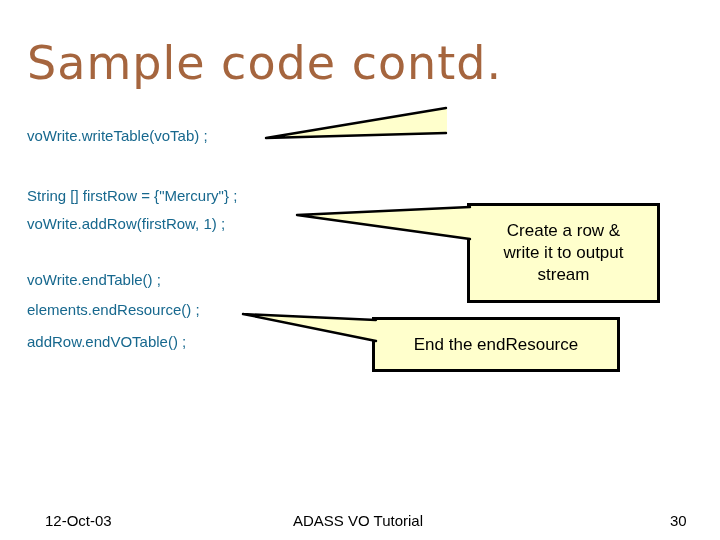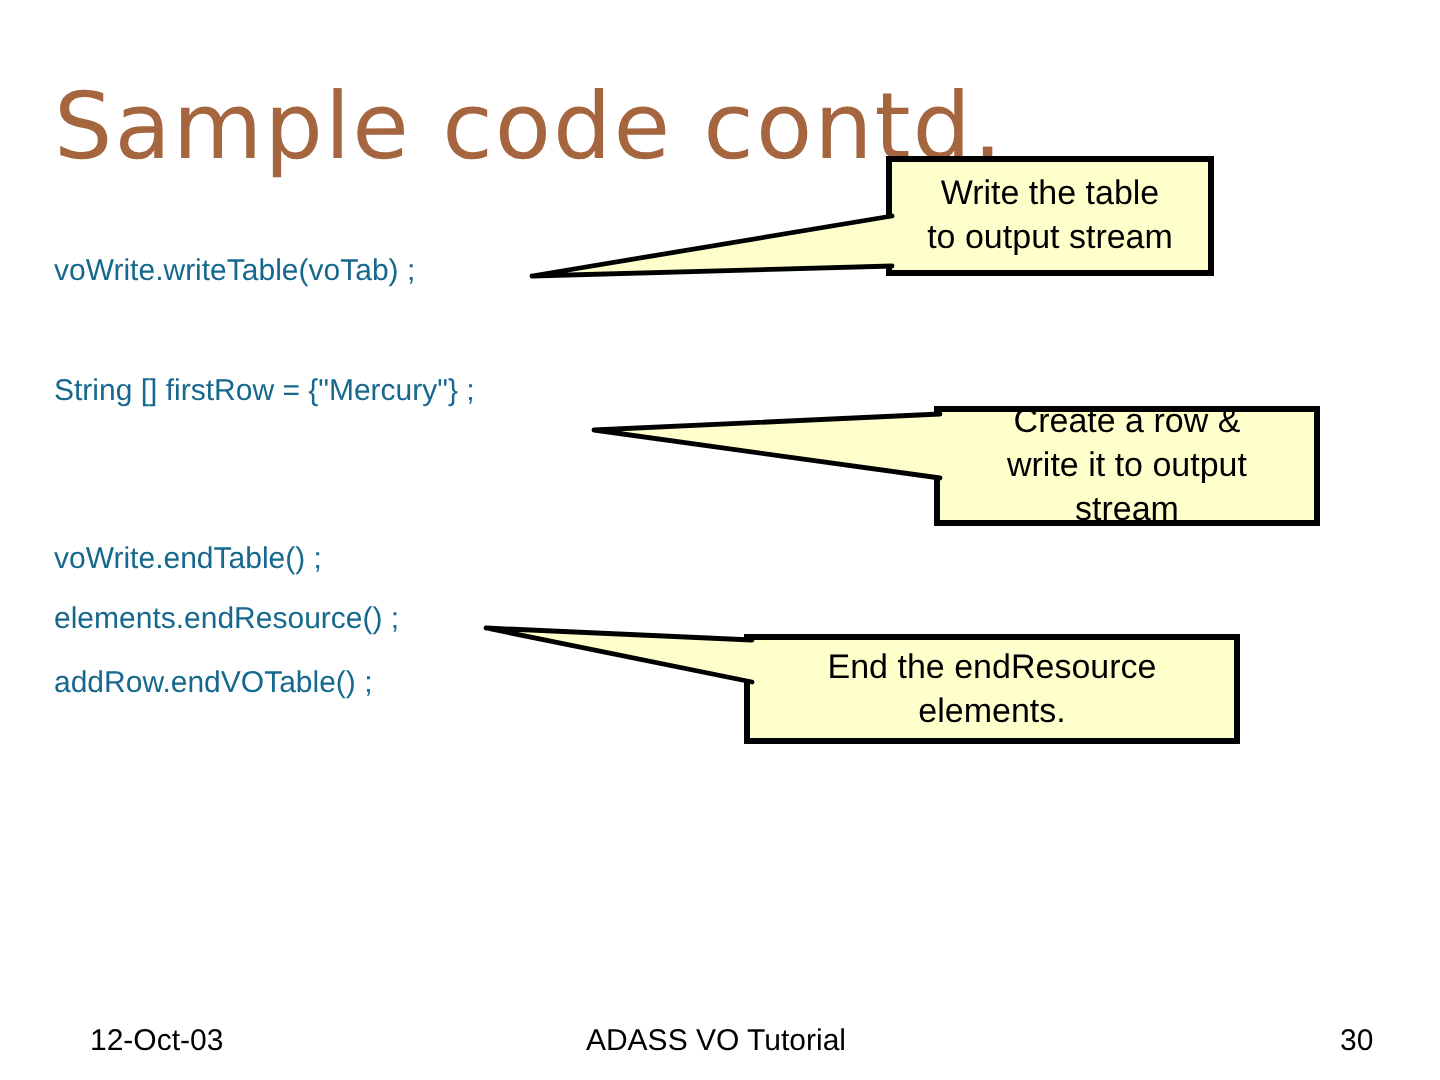--- a/index.html
+++ b/index.html
@@ -47,21 +47,21 @@
     justify-content: center;
     align-items: center;
     text-align: center;
     font-size: 17px;
     line-height: 22px;
     color: #000;
     z-index: 1;
   }
   .callout span { display: block; }
   .callout1 { left: 443px; top: 78px;  width: 164px; height: 60px; }
-  .callout2 { left: 467px; top: 203px; width: 193px; height: 60px; }
+  .callout2 { left: 467px; top: 203px; width: 193px; height: 100px; }
   .callout3 { left: 372px; top: 317px; width: 248px; height: 55px; }
   .tails {
     position: absolute;
     left: 0; top: 0;
     width: 720px; height: 540px;
     z-index: 2;
     pointer-events: none;
   }
   .tail-fill { fill: var(--callout-fill, #ffffcc); stroke: none; }
   .tail-stroke { fill: none; stroke: var(--callout-border, #000000); stroke-width: 2.4; stroke-linecap: round; }
@@ -78,38 +78,34 @@
 </style>
 </head>
 <body>
 
 <div class="slide" style="--title: #a5653e; --code: #17688e; --callout-fill: #ffffcc; --callout-border: #000000; --background: #ffffff;">
 
   <h1 class="title">Sample code contd.</h1>
 
   <div class="code-line l1">voWrite.writeTable(voTab) ;</div>
   <div class="code-line l2">String [] firstRow = {"Mercury"} ;</div>
+  <div class="code-line l3">voWrite.addRow(firstRow, 1) ;</div>
   <div class="code-line l4">voWrite.endTable() ;</div>
   <div class="code-line l5">elements.endResource() ;</div>
   <div class="code-line l6">addRow.endVOTable() ;</div>
 
-  <div class="callout callout1">
-    <span>Write the table</span>
-    <span>to output stream</span>
-  </div>
 
   <div class="callout callout2">
     <span>Create a row &amp;</span>
     <span>write it to output</span>
     <span>stream</span>
   </div>
 
   <div class="callout callout3">
     <span>End the endResource</span>
-    <span>elements.</span>
   </div>
 
   <svg class="tails" width="720" height="540" viewBox="0 0 720 540" xmlns="http://www.w3.org/2000/svg">
     <g>
       <polygon class="tail-fill" points="266,138 447,108 447,133"></polygon>
       <path class="tail-stroke" d="M266,138 L446,108 M266,138 L446,133"></path>
     </g>
     <g>
       <polygon class="tail-fill" points="297,215 471,207 471,239"></polygon>
       <path class="tail-stroke" d="M297,215 L470,207 M297,215 L470,239"></path>

